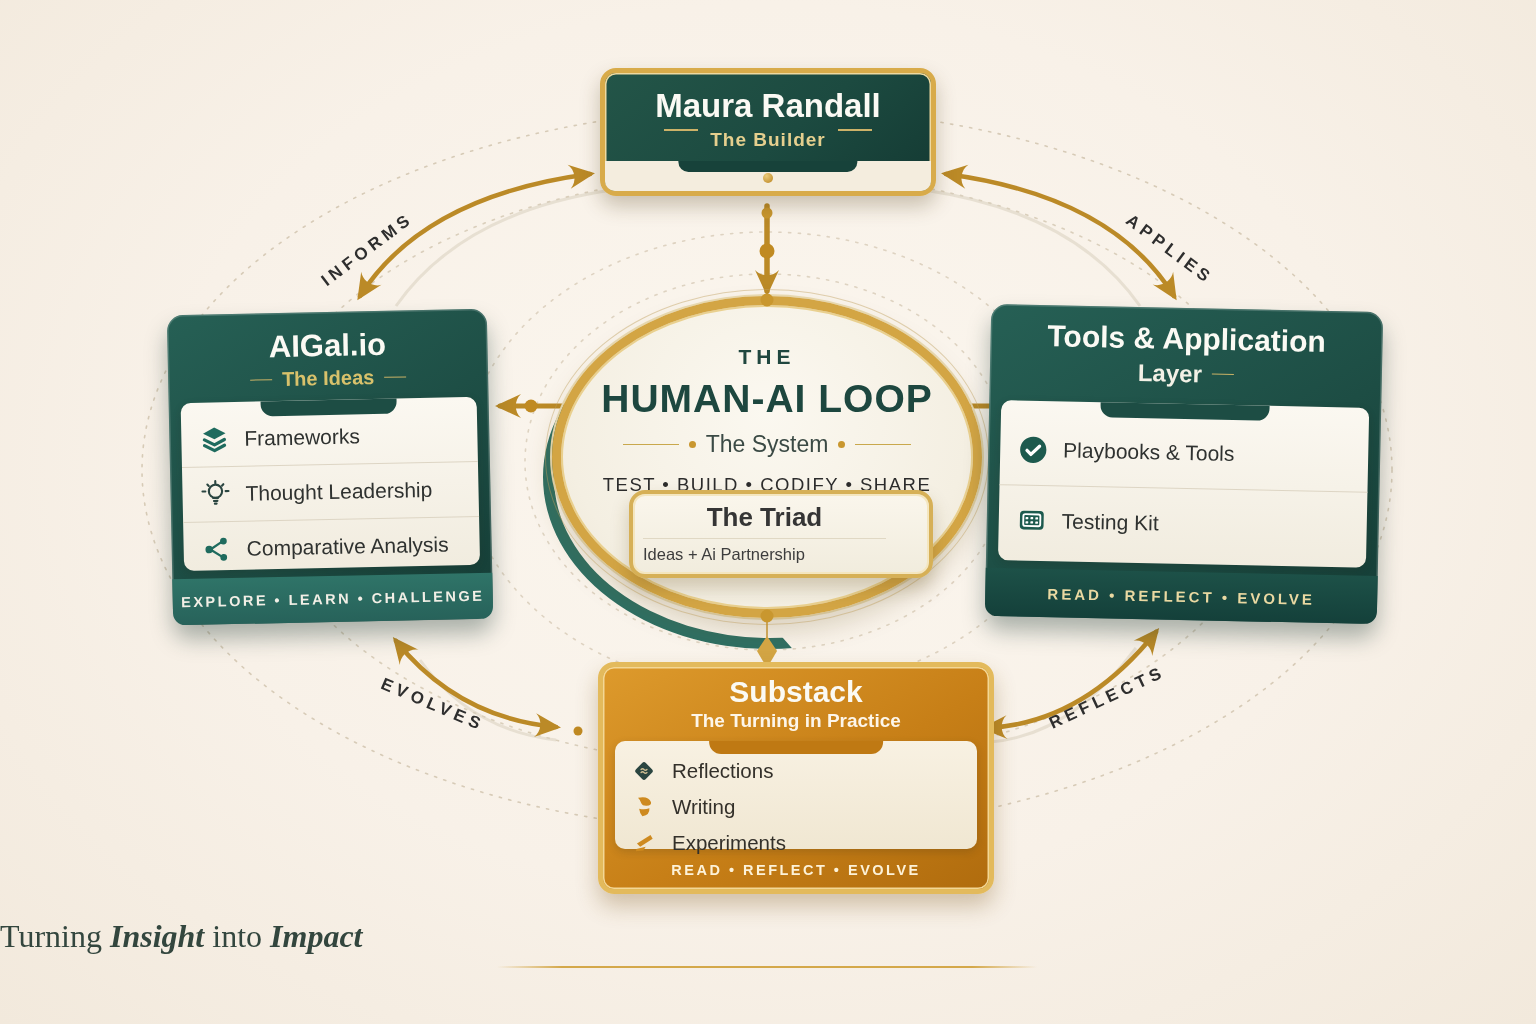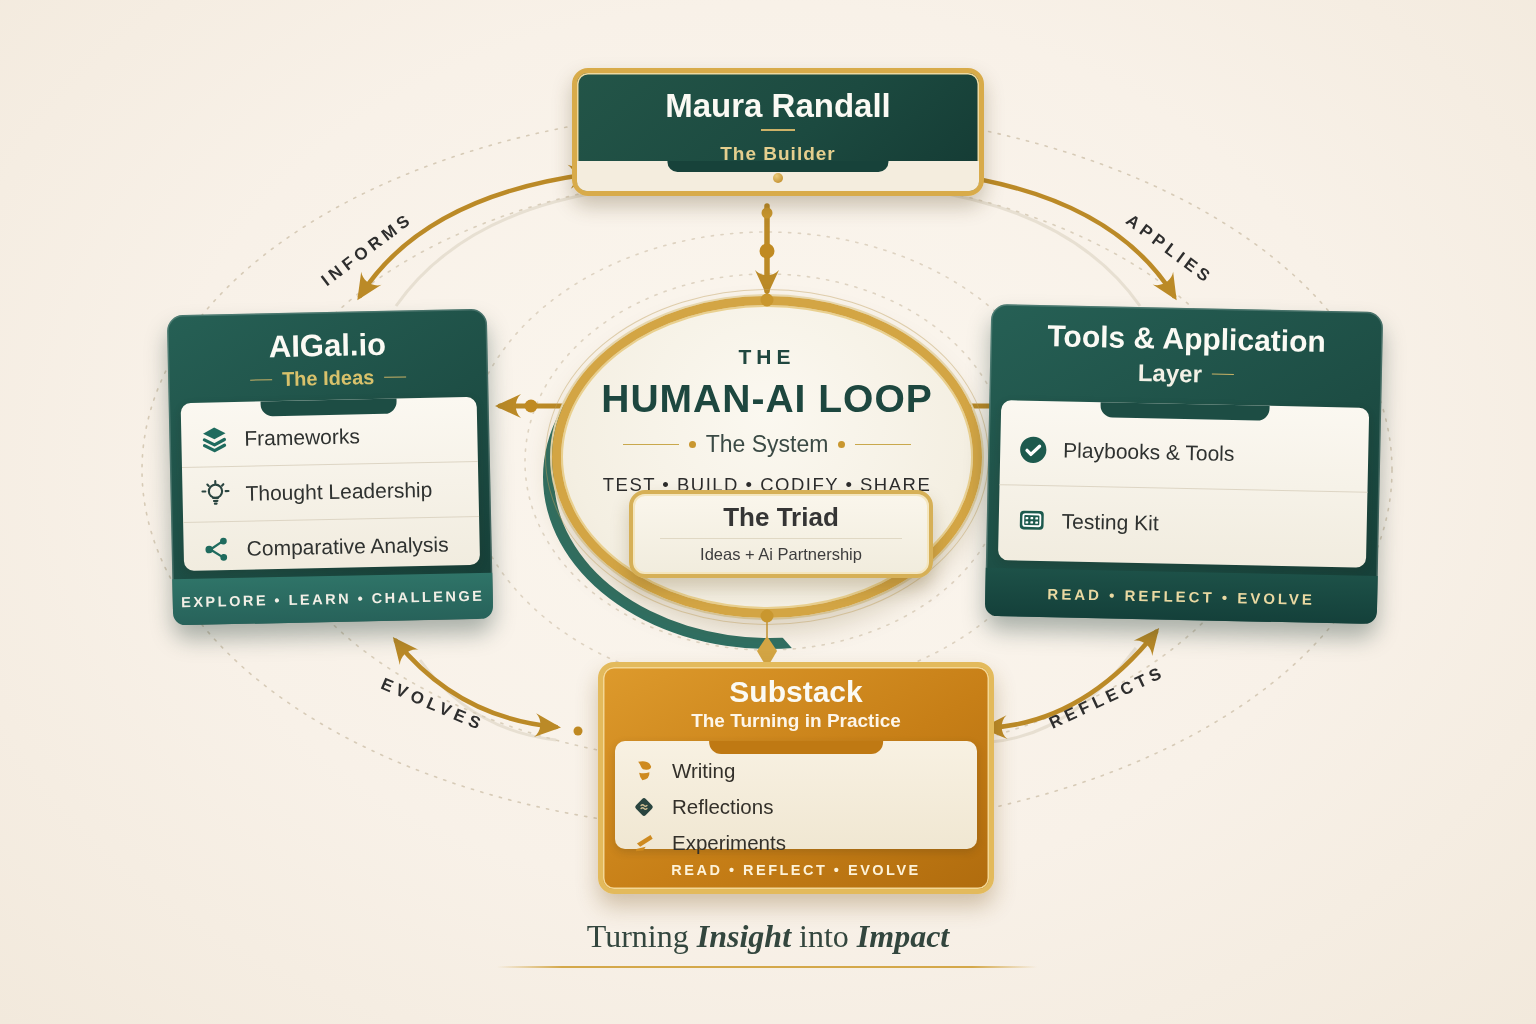--- a/index.html
+++ b/index.html
@@ -28,35 +28,35 @@
   .c-title{font-size:39px;font-weight:bold;letter-spacing:1px;color:#1d473f;margin-top:8px;}
   .c-sysrow{display:flex;align-items:center;gap:10px;margin-top:10px;}
   .c-line{width:56px;height:1.6px;background:#c9a84c;}
   .c-dot{width:7px;height:7px;border-radius:50%;background:#c9972f;}
   .c-sys{font-size:23px;color:#3b4a45;}
   .c-tagline{font-size:18.5px;font-weight:normal;letter-spacing:1.5px;color:#2c2c2c;margin-top:16px;}
   
   .triad{position:absolute;left:629px;top:490px;width:276px;z-index:5;
     background:linear-gradient(180deg,#faf6ec,#f1ecdd);border:4px solid #d6b057;border-radius:16px;
     box-shadow:0 10px 18px rgba(100,75,25,.25), inset 0 0 0 2px #f4e6bf;
-    display:flex;flex-direction:column;align-items:center;padding:8px 10px 10px;}
+    display:flex;flex-direction:column;padding:8px 10px 10px;}
   .t-title{font-size:26px;font-weight:bold;color:#353535;width:88%;text-align:center;
     padding-bottom:5px;border-bottom:1px solid #e0d8c4;}
   .t-members{font-size:23px;font-weight:bold;color:#333;width:88%;text-align:center;
     padding:6px 0 5px;border-bottom:1px solid #e0d8c4;}
   .t-note{font-size:16.5px;color:#3d3d3d;padding-top:6px;}
   
   .node{position:absolute;border-radius:16px;z-index:4;box-sizing:border-box;}
   .n-title{text-align:center;font-weight:bold;color:#fbfaf4;}
   
-  .maura{left:572px;top:68px;width:412px;height:128px;border:5px solid #d8ab4a;border-radius:16px;
+  .maura{left:600px;top:68px;width:336px;height:128px;border:5px solid #d8ab4a;border-radius:16px;
     background:linear-gradient(140deg,#235548 0%,#1c4a40 55%,#143a33 100%);
     box-shadow:0 10px 20px rgba(80,60,20,.28), inset 0 0 0 1.5px #eed9a0;}
   .maura .n-title{font-size:33px;margin-top:14px;}
-  .m-sub{display:flex;align-items:center;justify-content:center;gap:12px;margin-top:4px;flex-direction:column;}
+  .m-sub{display:flex;justify-content:center;gap:12px;margin-top:4px;}
   .m-dash{width:34px;height:1.6px;background:#cdb268;}
   .m-subtext{font-size:19px;font-weight:bold;color:#e5cf8e;letter-spacing:1px;}
   .m-strip{position:absolute;left:0;right:0;bottom:0;height:30px;background:#f4edde;
     border-radius:0 0 10px 10px;}
   .m-notch{position:absolute;left:50%;transform:translateX(-50%);top:0;width:55%;height:11px;
     background:#17423a;border-radius:0 0 10px 10px;}
   .m-dot{position:absolute;left:50%;top:15px;transform:translate(-50%,-30%);width:10px;height:10px;
     border-radius:50%;background:radial-gradient(circle at 35% 30%,#eccc7c,#b9831f);}
   
   .sidebox{background:linear-gradient(150deg,#266055 0%,#1d4d44 55%,#153d36 100%);
@@ -95,21 +95,21 @@
   .substack .s-sub{margin-top:1px;}
   .substack .panel{top:74px;bottom:40px;background:linear-gradient(180deg,#f8f1e2,#f0e7d2);}
   .substack .p-notch{background:#bf7913;height:13px;width:48%;}
   .substack .row{padding:5px 16px;border-bottom:none;}
   .substack .row .ic{width:26px;height:26px;flex:0 0 26px;}
   .substack .row .lbl{font-size:20.5px;color:#33302a;}
   .substack .footerbar{height:38px;background:transparent;color:#fdf2d8;font-size:14.5px;
     letter-spacing:2.5px;}
   .substack .panel .rows{padding-top:12px;}
   
-  .caption{position:absolute;left:0;top:918px;width:100%;text-align:center;z-index:4;
+  .caption{position:absolute;left:0;top:918px;width:100%;z-index:4;
     font-family:"Liberation Serif", serif;font-size:32px;color:#33463e;white-space:pre-wrap;}
   .caption .em{font-weight:bold;font-style:italic;}
   .cap-underline{position:absolute;left:497px;top:966px;width:540px;height:2px;z-index:4;
     background:linear-gradient(90deg,rgba(212,168,74,0),#d4a84a 12%,#d4a84a 88%,rgba(212,168,74,0));}
 </style>
 </head>
 <body>
 
 <div class="stage">
 
@@ -278,38 +278,38 @@
 
   <div class="node substack">
     <div class="n-title">Substack</div>
     <div class="s-sub">
       <div class="s-subtext">The Turning in Practice</div>
     </div>
     <div class="panel">
       <div class="p-notch"></div>
       <div class="rows">
         <div class="row">
-          <svg class="ic" viewBox="0 0 24 24" fill="#ce8a1f">
-            <path d="M6.5 3.5 Q16 1.5 18.5 7.5 Q19 10.5 14.5 10.8 Q10.5 11 9.5 8.5 Q8.5 5.5 6.5 3.5Z"></path>
-            <path d="M7.5 13.5 Q12 15 17 13.2 Q17.5 19.5 10.5 20.5 Q8 17.5 7.5 13.5Z"></path>
-          </svg>
-          <div class="lbl">Writing</div>
-        </div>
-        <div class="row">
           <svg class="ic" viewBox="0 0 24 24">
             <rect x="5.6" y="5.6" width="12.8" height="12.8" rx="2.4" transform="rotate(45 12 12)" fill="#2a4540"></rect>
             <g stroke="#cdbd92" stroke-width="1.3" stroke-linecap="round" fill="none">
               <path d="M9.3 10.6 q1.4 -1.4 2.7 0 t2.7 0"></path>
               <path d="M9.3 13.4 q1.4 -1.4 2.7 0 t2.7 0"></path>
             </g>
           </svg>
           <div class="lbl">Reflections</div>
         </div>
         <div class="row">
           <svg class="ic" viewBox="0 0 24 24" fill="#ce8a1f">
+            <path d="M6.5 3.5 Q16 1.5 18.5 7.5 Q19 10.5 14.5 10.8 Q10.5 11 9.5 8.5 Q8.5 5.5 6.5 3.5Z"></path>
+            <path d="M7.5 13.5 Q12 15 17 13.2 Q17.5 19.5 10.5 20.5 Q8 17.5 7.5 13.5Z"></path>
+          </svg>
+          <div class="lbl">Writing</div>
+        </div>
+        <div class="row">
+          <svg class="ic" viewBox="0 0 24 24" fill="#ce8a1f">
             <path d="M5.5 12.5 18 4.5 20 8 8.5 15.5Z"></path>
             <path d="M5 17.5 13.5 15.5 11.5 19 4.5 19.5Z"></path>
           </svg>
           <div class="lbl">Experiments</div>
         </div>
       </div>
     </div>
     <div class="footerbar">READ • REFLECT • EVOLVE</div>
   </div>
 

